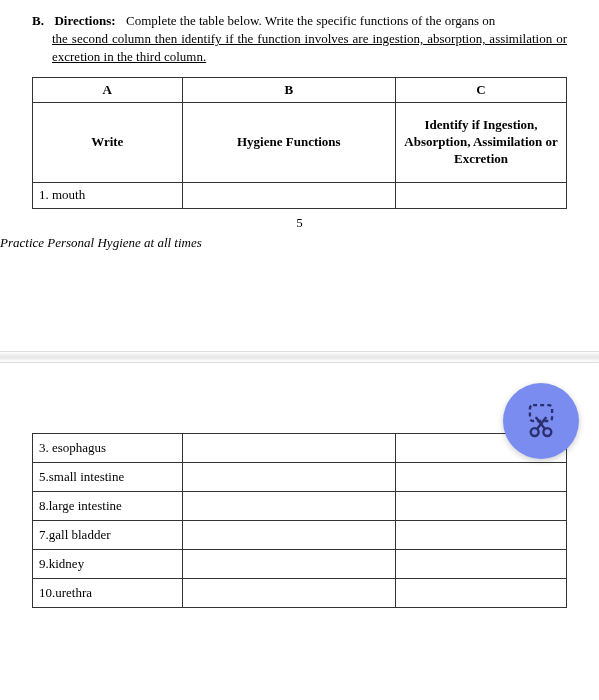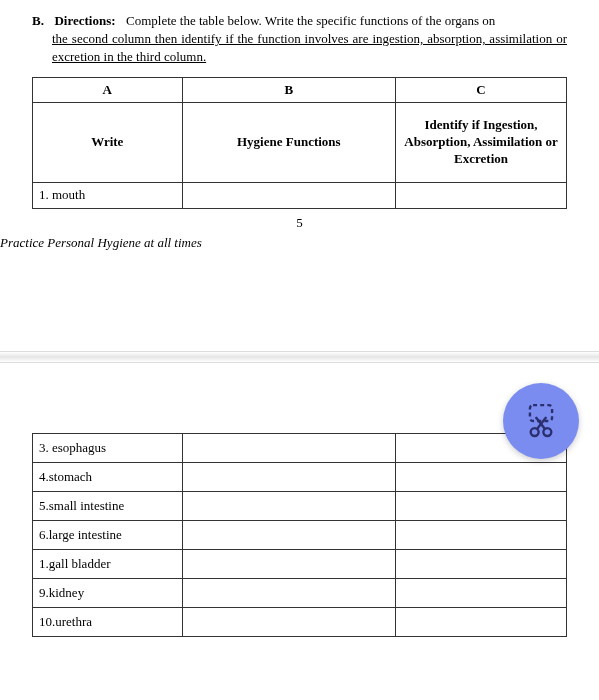--- a/index.html
+++ b/index.html
@@ -187,36 +187,31 @@
         <col class="col-b">
         <col class="col-c">
     </colgroup>
     <tbody>
         <tr>
       <td>3. esophagus</td>
       <td></td>
       <td></td>
     </tr>
     <tr>
-      <td>4.stomach</td>
-      <td></td>
-      <td></td>
-    </tr>
-    <tr>
       <td>5.small intestine</td>
       <td></td>
       <td></td>
     </tr>
     <tr>
-      <td>6.large intestine</td>
-      <td></td>
-      <td></td>
-    </tr>
-    <tr>
-      <td>1.gall bladder</td>
+      <td>8.large intestine</td>
+      <td></td>
+      <td></td>
+    </tr>
+    <tr>
+      <td>7.gall bladder</td>
       <td></td>
       <td></td>
     </tr>
     <tr>
       <td>9.kidney</td>
       <td></td>
       <td></td>
     </tr>
     <tr>
       <td>10.urethra</td>

